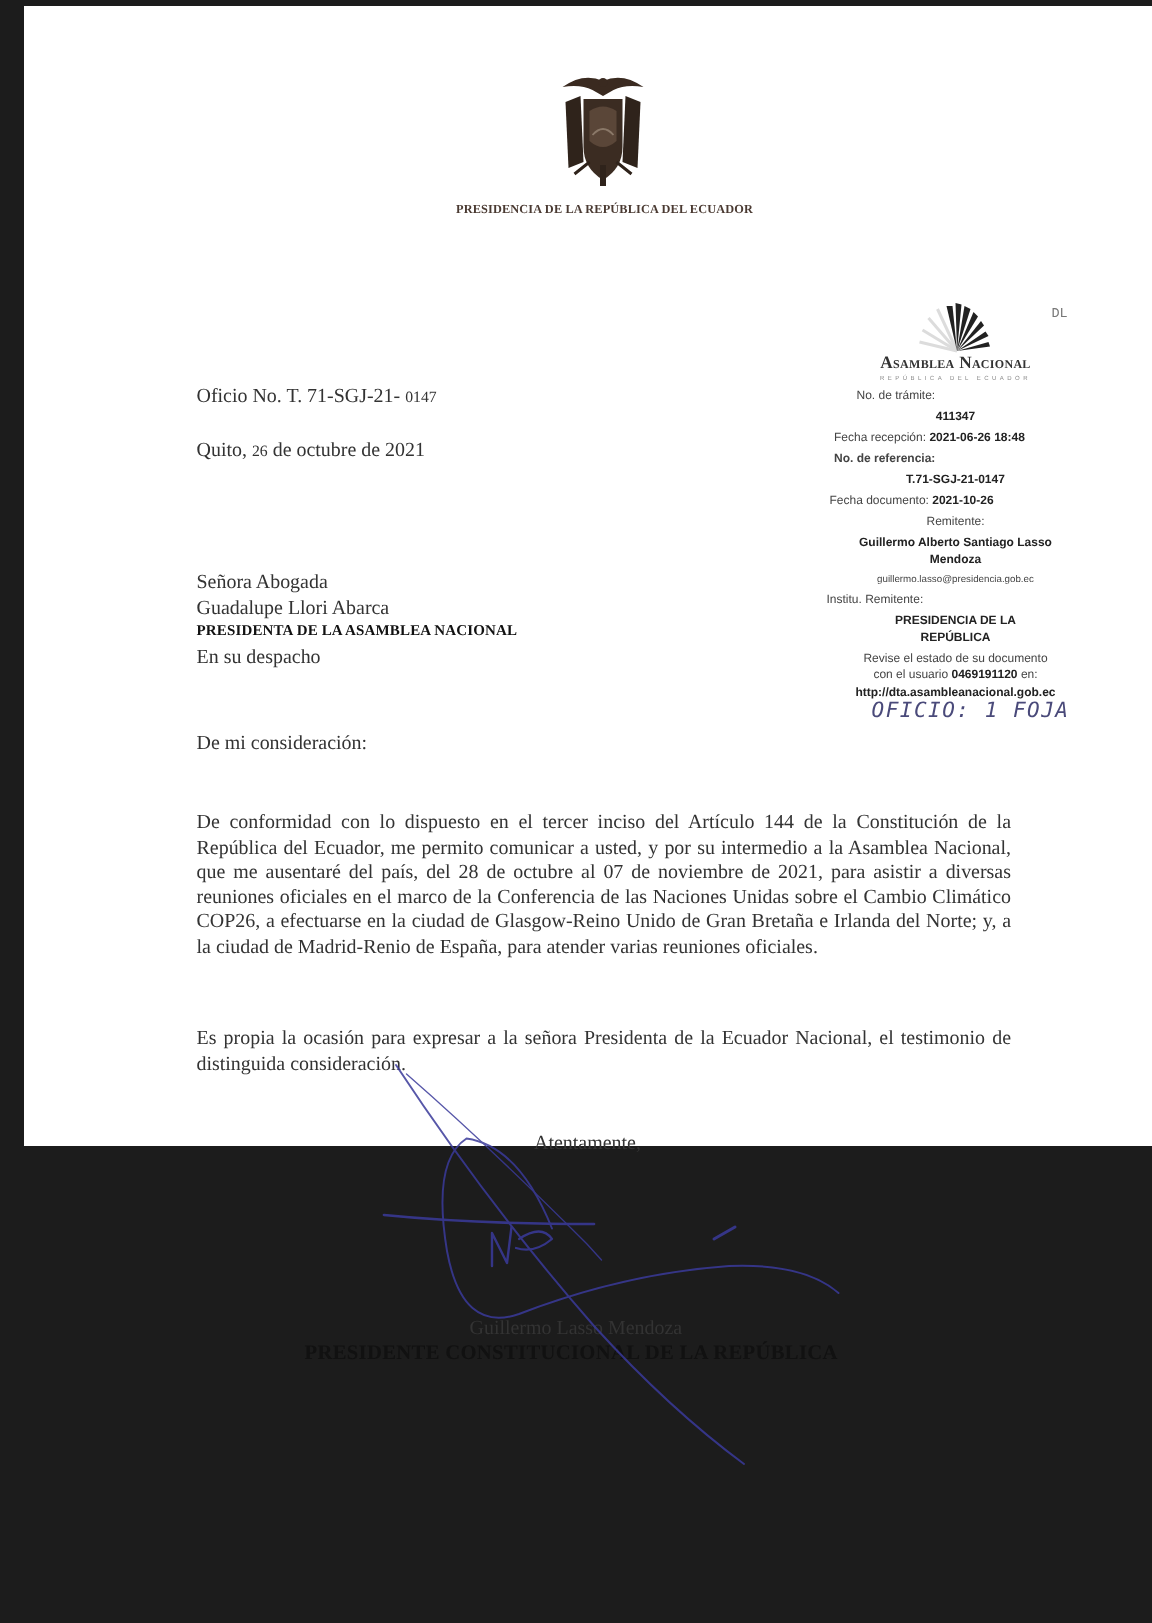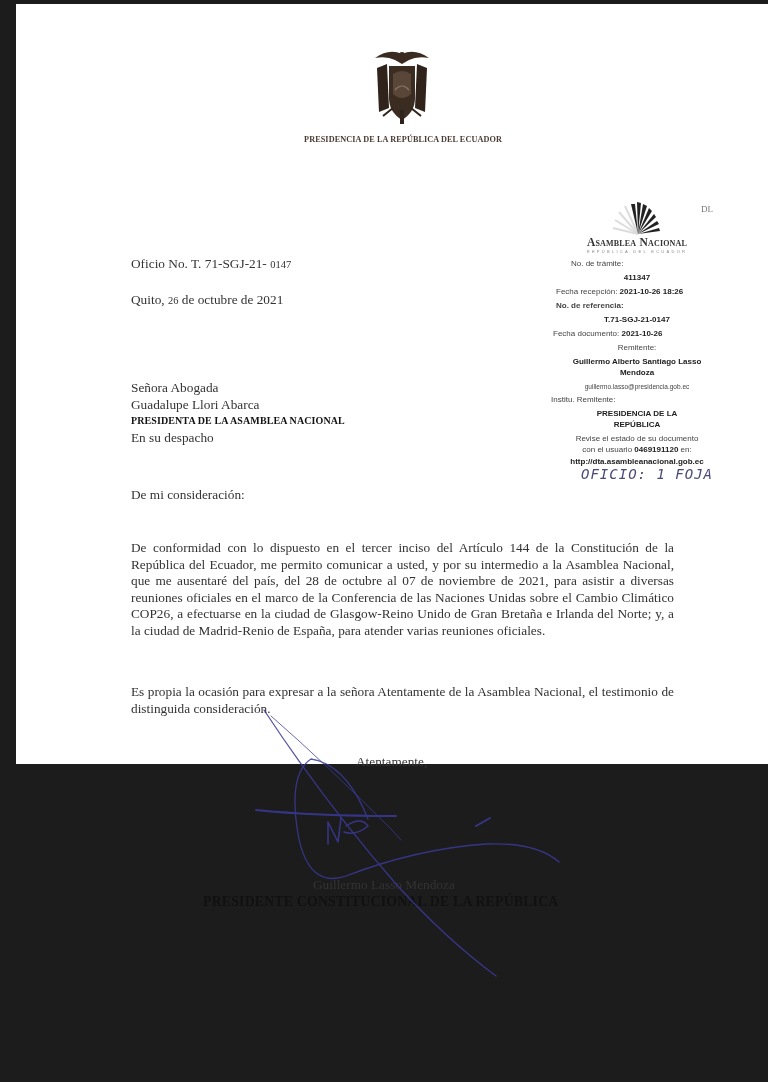--- a/index.html
+++ b/index.html
@@ -22,21 +22,21 @@
     .header-title {
       left: 0; width: 768px; top: 131px;
       text-align: center;
       font-size: 8.2px; letter-spacing: 0.1px;
       font-weight: bold; color: #4a3a32;
     }
     .header-title span { position: relative; left: 3px; }
 
     .stamp { left: 535px; top: 198px; width: 172px; font-family: "Liberation Sans", "DejaVu Sans", sans-serif; color: #2b2b2b; }
     .stamp .logo { position: absolute; left: 58px; top: 0; width: 58px; height: 34px; }
-    .stamp .corner-mark { position: absolute; left: 150px; top: 2px; font-size: 9px; color: #777; font-family: Liberation Serif, serif; }
+    .stamp .corner-mark { position: absolute; left: 150px; top: 2px; font-size: 9px; color: #777; font-family: Liberation Mono, monospace; }
     .stamp .brand { position: absolute; left: 0; top: 34px; width: 172px; text-align: center; font-family: "Liberation Serif", serif; font-size: 11.5px; font-weight: bold; letter-spacing: 0.2px; color: #333; font-variant: small-caps; }
     .stamp .brand-sub { position: absolute; left: 16px; top: 47px; width: 140px; text-align: center; font-size: 4px; letter-spacing: 2.3px; color: #888; }
     .stamp .line { position: absolute; font-size: 8px; line-height: 10px; white-space: nowrap; color: #444; }
     .stamp .val { font-weight: bold; color: #222; }
     .stamp .center { left: 0; width: 172px; text-align: center; }
     .stamp .handwrite { font-family: "DejaVu Sans Mono", monospace; color: #4a4a7a; font-size: 14px; letter-spacing: 1px; font-style: italic; }
 
     .text { font-size: 13.3px; color: #333; line-height: 16.5px; }
     .oficio { left: 115px; top: 252px; }
     .oficio .num { font-size: 10.5px; }
@@ -108,21 +108,21 @@
       </svg>
     </div>
     <div class="corner-mark">DL</div>
     <div class="brand">Asamblea Nacional</div>
     <div class="brand-sub">REPÚBLICA DEL ECUADOR</div>
 
     <div class="line" style="left:20px; top:57px;">No. de trámite:</div>
     <div class="line center val" style="top:71px;">411347</div>
     <div class="line" style="left:5px; top:85px;">
       <span>Fecha recepción:</span>
-      <span class="val">2021-10-26 18:26</span>
+      <span class="val">2021-06-26 18:48</span>
     </div>
     <div class="line" style="left:5px; top:99px;font-weight:bold;">No. de referencia:</div>
     <div class="line center val" style="top:113px;">T.71-SGJ-21-0147</div>
     <div class="line" style="left:2px; top:127px;">
       <span>Fecha documento:</span>
       <span class="val">2021-10-26</span>
     </div>
     <div class="line center" style="top:141px;">Remitente:</div>
     <div class="line center val" style="top:155px;">Guillermo Alberto Santiago Lasso</div>
     <div class="line center val" style="top:166px;">Mendoza</div>
@@ -154,21 +154,21 @@
     <div>Señora Abogada</div>
     <div>Guadalupe Llori Abarca</div>
     <div class="bold">PRESIDENTA DE LA ASAMBLEA NACIONAL</div>
     <div>En su despacho</div>
   </div>
 
   <div class="abs text salutation">De mi consideración:</div>
 
   <div class="abs text body-p">De conformidad con lo dispuesto en el tercer inciso del Artículo 144 de la Constitución de la República del Ecuador, me permito comunicar a usted, y por su intermedio a la Asamblea Nacional, que me ausentaré del país, del 28 de octubre al 07 de noviembre de 2021, para asistir a diversas reuniones oficiales en el marco de la Conferencia de las Naciones Unidas sobre el Cambio Climático COP26, a efectuarse en la ciudad de Glasgow-Reino Unido de Gran Bretaña e Irlanda del Norte; y, a la ciudad de Madrid-Renio de España, para atender varias reuniones oficiales.</div>
 
-  <div class="abs text closing">Es propia la ocasión para expresar a la señora Atentamente de la Asamblea Nacional, el testimonio de distinguida consideración.</div>
+  <div class="abs text closing">Es propia la ocasión para expresar a la señora Presidenta de la Ecuador Nacional, el testimonio de distinguida consideración.</div>
 
   <div class="abs text atentamente">Atentamente,</div>
 
   <div class="abs text signer">Guillermo Lasso Mendoza</div>
   <div class="abs text signer-title">PRESIDENTE CONSTITUCIONAL DE LA REPÚBLICA</div>
 
   <svg class="sig" width="757" height="1074" viewBox="0 0 757 1074">
     <g fill="none" stroke="#3a3a9a" stroke-width="1.3" stroke-linecap="round" stroke-linejoin="round" opacity="0.85">
 
       <path d="M248 706 Q310 800 380 880 Q430 935 480 972"></path>

